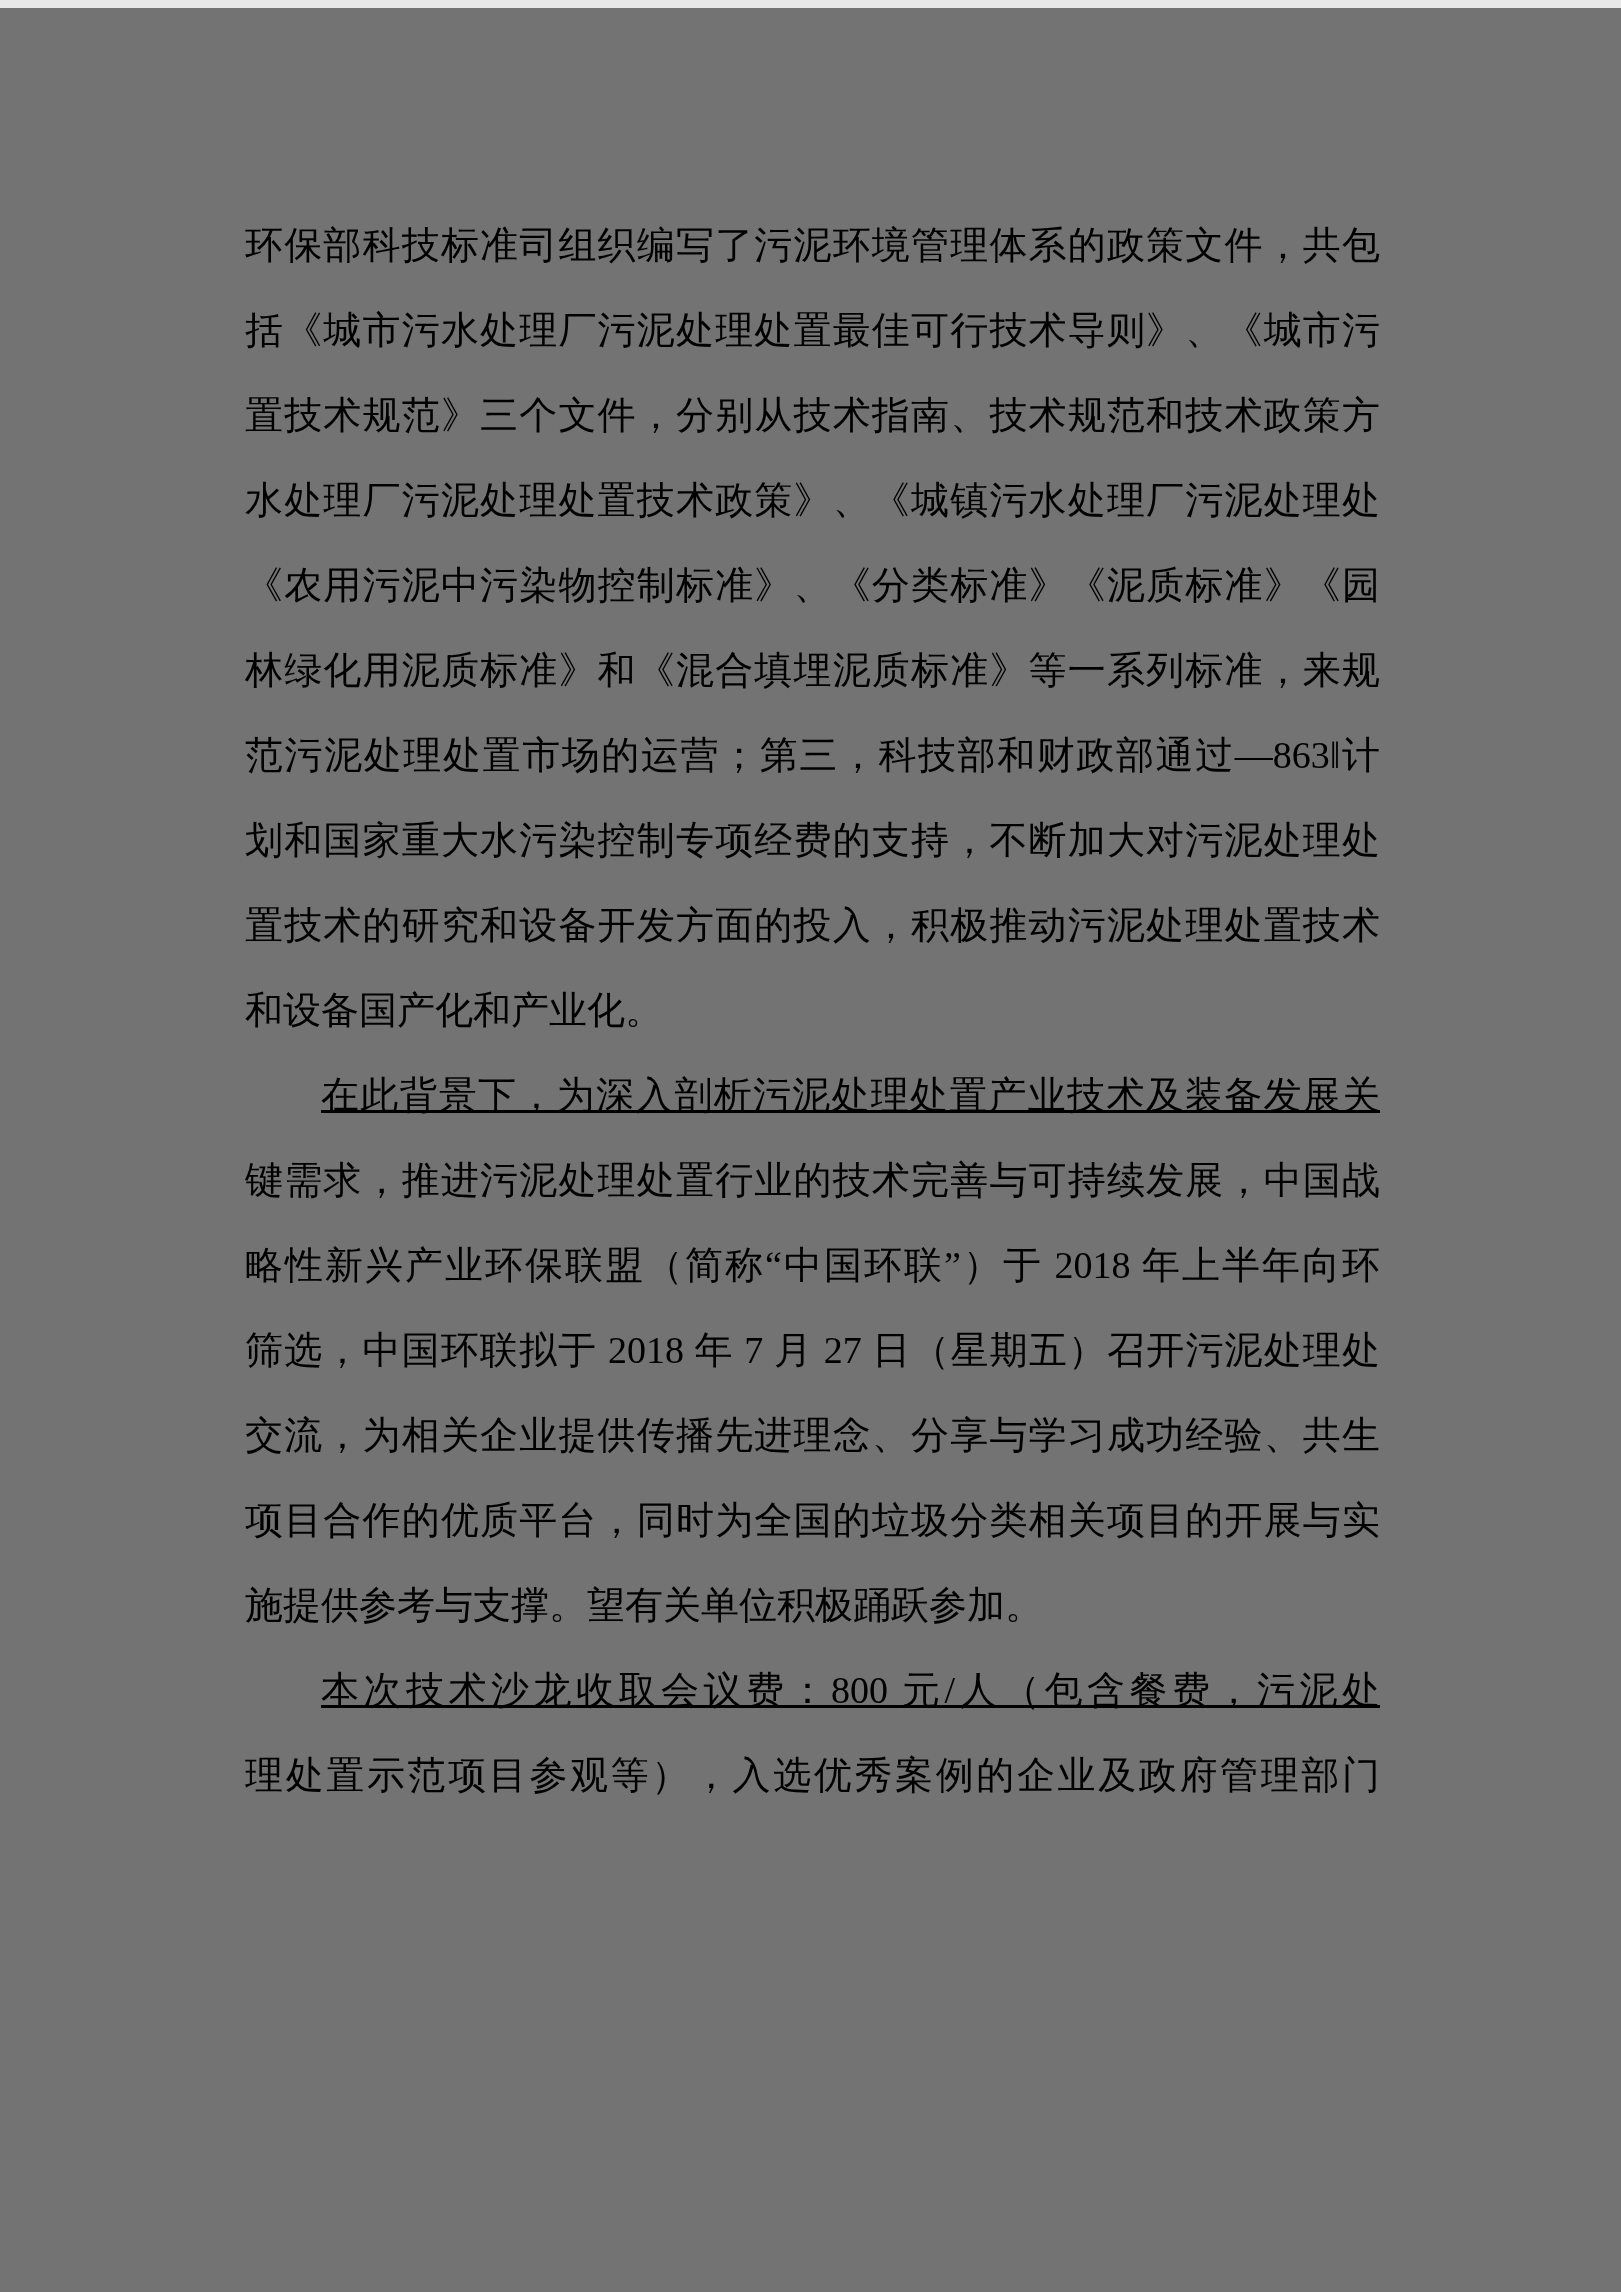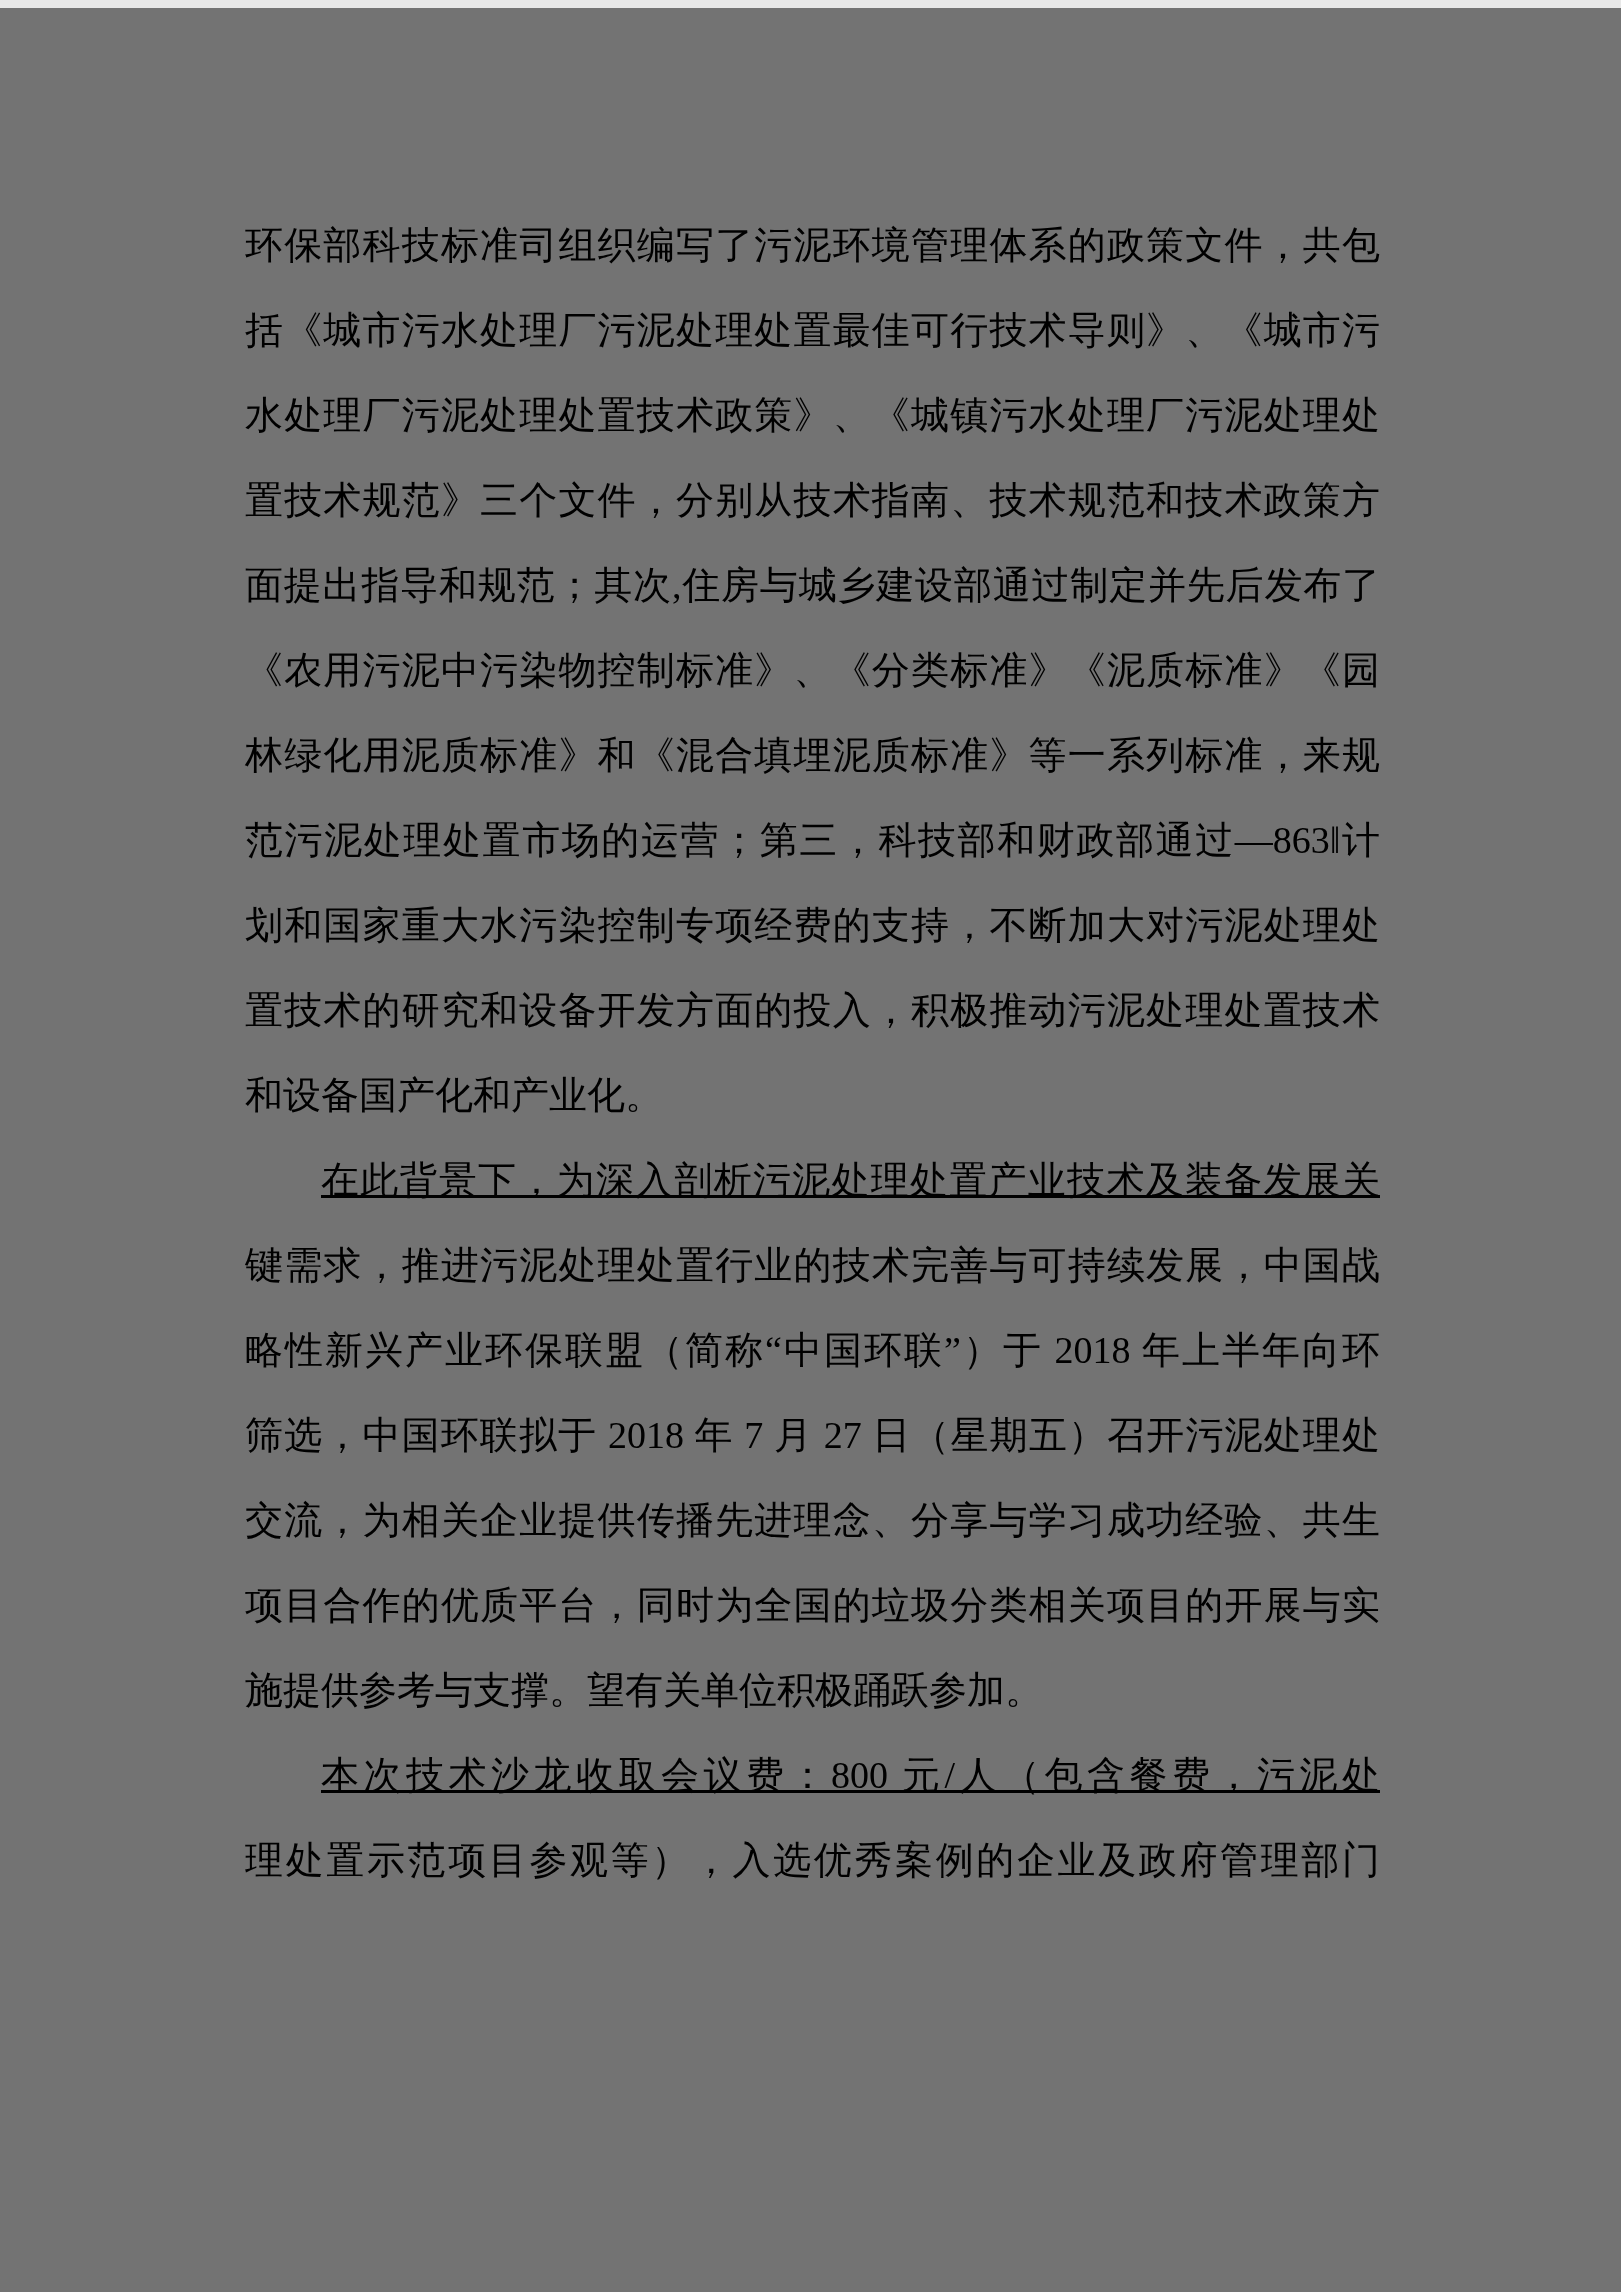--- a/index.html
+++ b/index.html
@@ -41,23 +41,22 @@
     text-decoration: underline;
   }
 </style>
 </head>
 <body>
 
 <div class="page">
   <div class="text-block" id="text-block">
       <div class="line">环保部科技标准司组织编写了污泥环境管理体系的政策文件，共包</div>
       <div class="line">括《城市污水处理厂污泥处理处置最佳可行技术导则》、《城市污</div>
+      <div class="line">置技术规范》三个文件，分别从技术指南、技术规范和技术政策方</div>
       <div class="line">水处理厂污泥处理处置技术政策》、《城镇污水处理厂污泥处理处</div>
-      <div class="line">置技术规范》三个文件，分别从技术指南、技术规范和技术政策方</div>
-      <div class="line">面提出指导和规范；其次,住房与城乡建设部通过制定并先后发布了</div>
       <div class="line">《农用污泥中污染物控制标准》、《分类标准》《泥质标准》《园</div>
       <div class="line">林绿化用泥质标准》和《混合填埋泥质标准》等一系列标准，来规</div>
       <div class="line">范污泥处理处置市场的运营；第三，科技部和财政部通过―863‖计</div>
       <div class="line">划和国家重大水污染控制专项经费的支持，不断加大对污泥处理处</div>
       <div class="line">置技术的研究和设备开发方面的投入，积极推动污泥处理处置技术</div>
       <div class="line para-end">和设备国产化和产业化。</div>
       <div class="line indent">在此背景下，为深入剖析污泥处理处置产业技术及装备发展关</div>
       <div class="line">键需求，推进污泥处理处置行业的技术完善与可持续发展，中国战</div>
       <div class="line">略性新兴产业环保联盟（简称“中国环联”）于 2018 年上半年向环</div>
       <div class="line">筛选，中国环联拟于 2018 年 7 月 27 日（星期五）召开污泥处理处</div>

